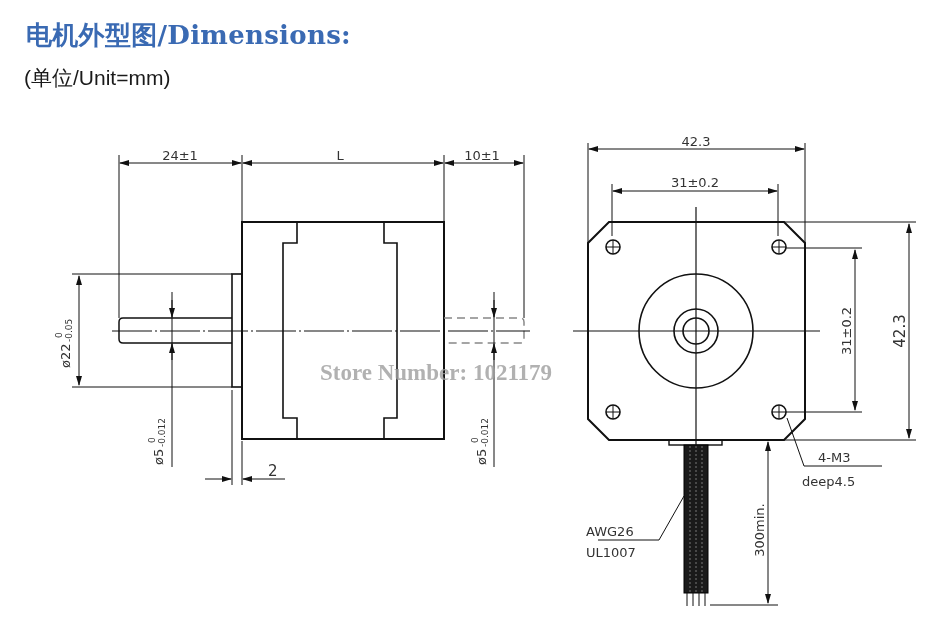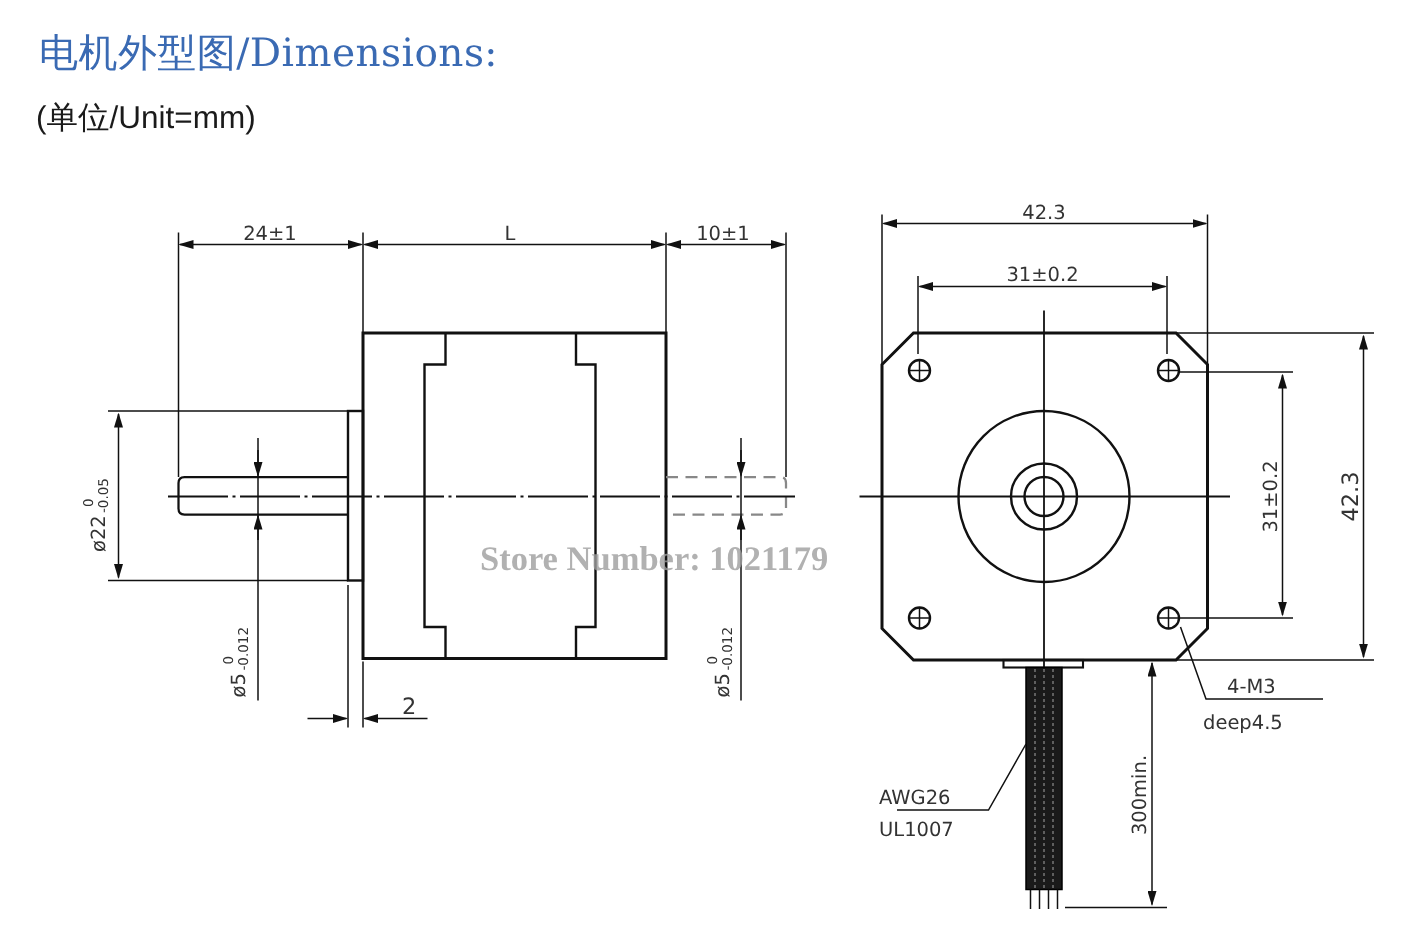--- a/index.html
+++ b/index.html
@@ -1,20 +1,20 @@
 <!DOCTYPE html>
 <html><head>
 <meta charset="utf-8">
 <style>
   html, body { margin: 0; padding: 0; background: #ffffff; }
   body { width: 950px; height: 620px; position: relative; overflow: hidden; }
   .title {
     position: absolute; left: 26px; top: 18px;
     font-family: "DejaVu Serif", "Liberation Serif", serif;
-    font-weight: normal; font-size: 26px; color: #3a6ab3; letter-spacing: 0.3px;
+    font-weight: bold; font-size: 26px; color: #3a6ab3; letter-spacing: 0.3px;
   }
   .subtitle {
     position: absolute; left: 24px; top: 64px;
     font-family: "Liberation Sans", "DejaVu Sans", sans-serif;
     font-size: 21px; color: #1a1a1a; text-align: center;
   }
   svg { position: absolute; left: 0; top: 0; }
   .dim { font-family: "DejaVu Sans", sans-serif; font-size: 13px; fill: #333; }
   .dim-s { font-family: "DejaVu Sans", sans-serif; font-size: 9px; fill: #333; }
   .wm {

